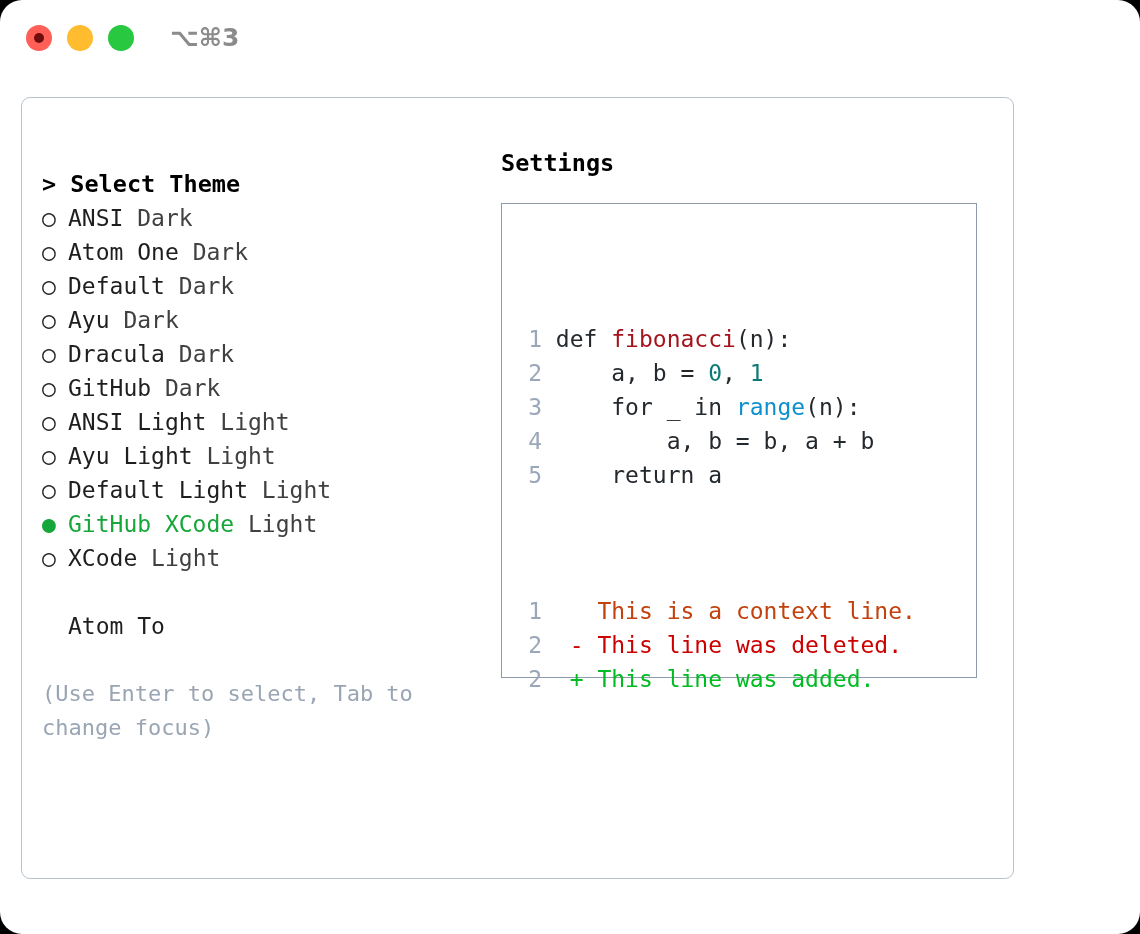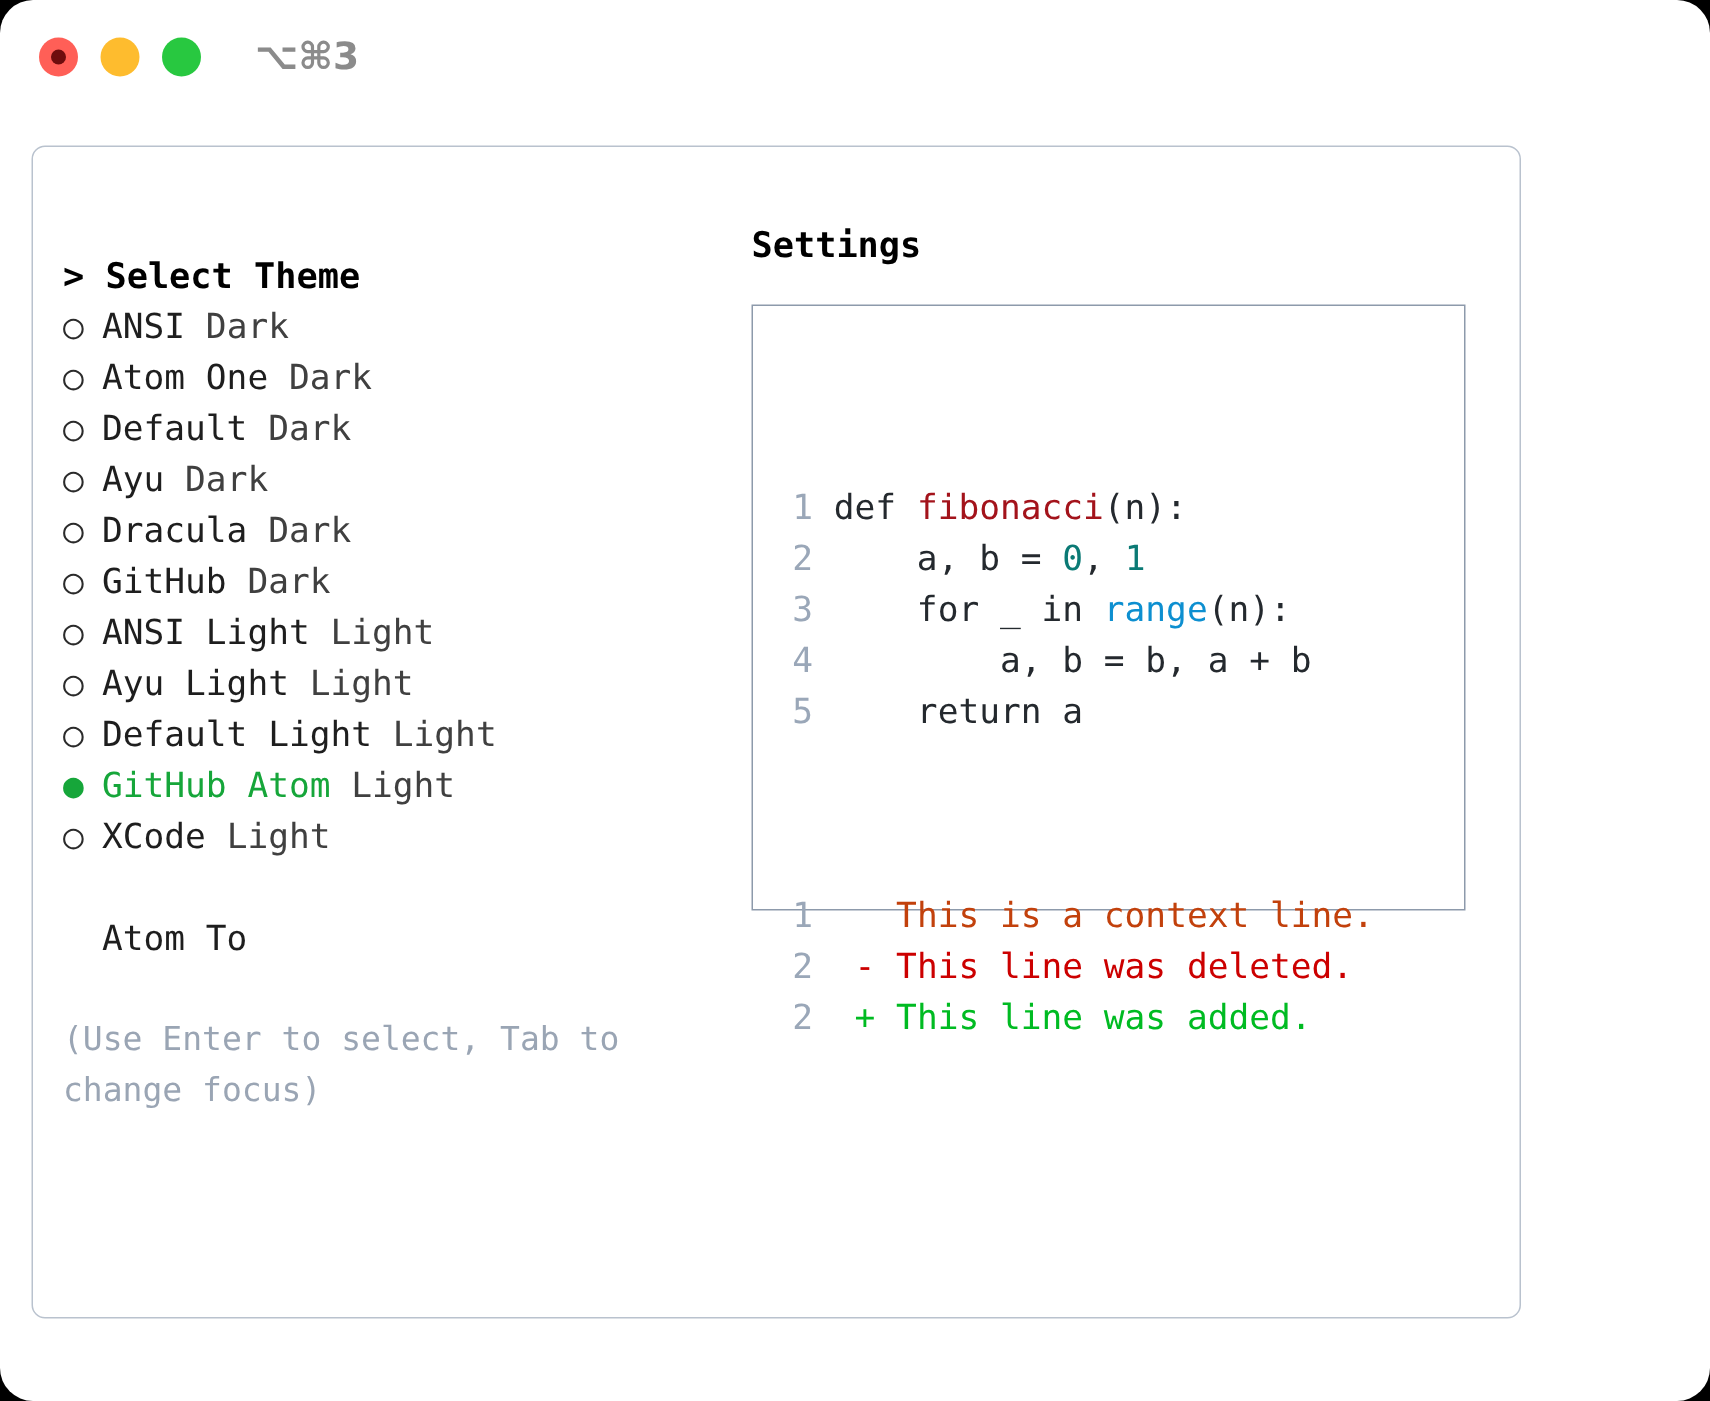--- a/index.html
+++ b/index.html
@@ -153,21 +153,21 @@
     font-family: "DejaVu Sans Mono", "Liberation Mono", monospace;
     font-size: 23.5px;
     font-weight: bold;
     color: #000000;
     line-height: 34px;
     white-space: pre;
   }
   .preview-box {
     margin-top: 23px;
     width: 476px;
-    height: 404px;
+    height: 475px;
     border: 1.5px solid #8d9aab;
     box-sizing: border-box;
     background: #ffffff;
     position: relative;
   }
   .code {
     position: absolute;
     left: 14px;
     top: 50px;
     font-family: "DejaVu Sans Mono", "Liberation Mono", monospace;
@@ -214,21 +214,21 @@
       <div id="theme-list">
           <div class="mono-line"><span class="marker">○ </span><span class="theme-name">ANSI</span><span class="theme-kind"> Dark</span></div>
           <div class="mono-line"><span class="marker">○ </span><span class="theme-name">Atom One</span><span class="theme-kind"> Dark</span></div>
           <div class="mono-line"><span class="marker">○ </span><span class="theme-name">Default</span><span class="theme-kind"> Dark</span></div>
           <div class="mono-line"><span class="marker">○ </span><span class="theme-name">Ayu</span><span class="theme-kind"> Dark</span></div>
           <div class="mono-line"><span class="marker">○ </span><span class="theme-name">Dracula</span><span class="theme-kind"> Dark</span></div>
           <div class="mono-line"><span class="marker">○ </span><span class="theme-name">GitHub</span><span class="theme-kind"> Dark</span></div>
           <div class="mono-line"><span class="marker">○ </span><span class="theme-name">ANSI Light</span><span class="theme-kind"> Light</span></div>
           <div class="mono-line"><span class="marker">○ </span><span class="theme-name">Ayu Light</span><span class="theme-kind"> Light</span></div>
           <div class="mono-line"><span class="marker">○ </span><span class="theme-name">Default Light</span><span class="theme-kind"> Light</span></div>
-          <div class="mono-line"><span class="marker marker-sel">● </span><span class="theme-name sel">GitHub Atom</span><span class="theme-kind"> Light</span></div>
+          <div class="mono-line"><span class="marker marker-sel">● </span><span class="theme-name sel">GitHub XCode</span><span class="theme-kind"> Light</span></div>
           <div class="mono-line"><span class="marker">○ </span><span class="theme-name">XCode</span><span class="theme-kind"> Light</span></div>
         </div>
 
       <div class="spacer"></div>
 
       <div class="apply-head">Atom To</div>
 
 
       <div class="hint">(Use Enter to select, Tab to change focus)</div>
     </div>

